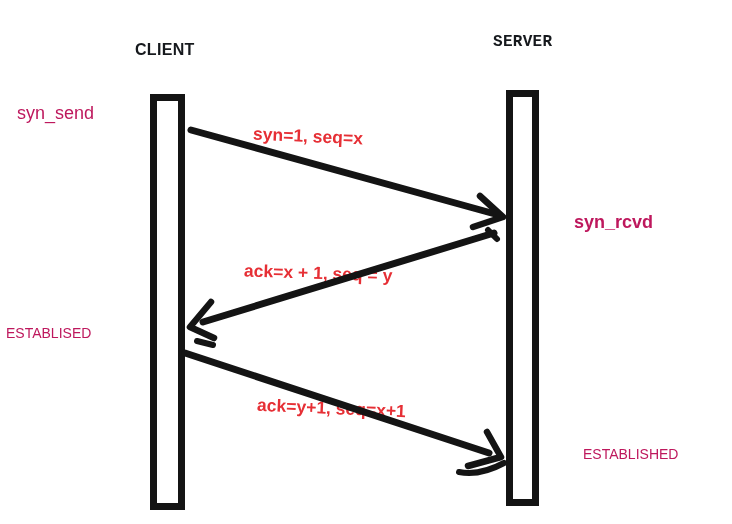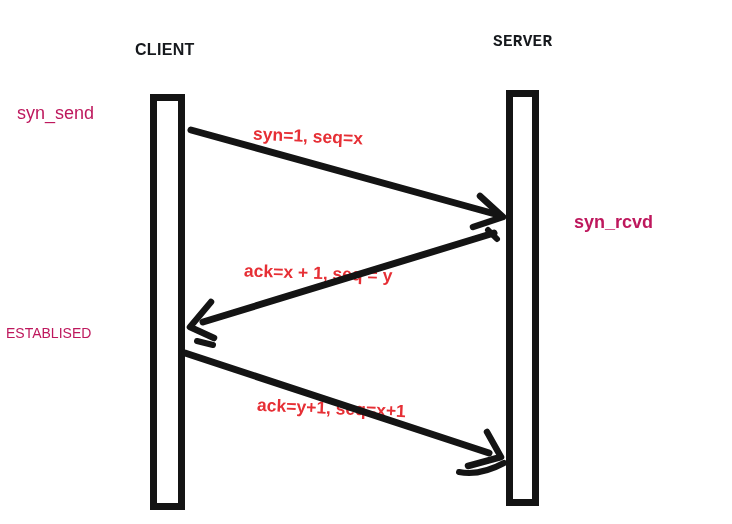--- a/index.html
+++ b/index.html
@@ -63,20 +63,21 @@
 
   <div class="abs actor-title" style="left:135px; top:41px;">CLIENT</div>
   <div class="abs actor-title" style="left:493px; top:33px;font-family:Liberation Mono, monospace;">SERVER</div>
 
   <div class="abs lifeline" style="left:150px; top:94px; width:35px; height:416px;"></div>
   <div class="abs lifeline" style="left:506px; top:90px; width:33px; height:416px;"></div>
 
   <div class="abs state-label" style="left:17px; top:103px;">syn_send</div>
   <div class="abs state-label" style="left:574px; top:212px;font-weight:bold;">syn_rcvd</div>
   <div class="abs state-label caps" style="left:6px; top:325px;">ESTABLISED</div>
+  <div class="abs state-label caps" style="left:583px; top:446px;">ESTABLISHED</div>
 
   <div class="abs msg-label" style="left:253px; top:126px; transform:rotate(2.5deg);">syn=1, seq=x</div>
   <div class="abs msg-label" style="left:244px; top:263px; transform:rotate(2deg);">ack=x + 1, seq = y</div>
   <div class="abs msg-label" style="left:257px; top:398px; transform:rotate(2.5deg);">ack=y+1, seq=x+1</div>
 
   <svg class="arrows" viewBox="0 0 732 524">
 
     <g>
       <line x1="191" y1="130" x2="495" y2="214" stroke-width="7"></line>
       <polyline points="480,196 503,217 473,227" stroke-width="6.5"></polyline>

